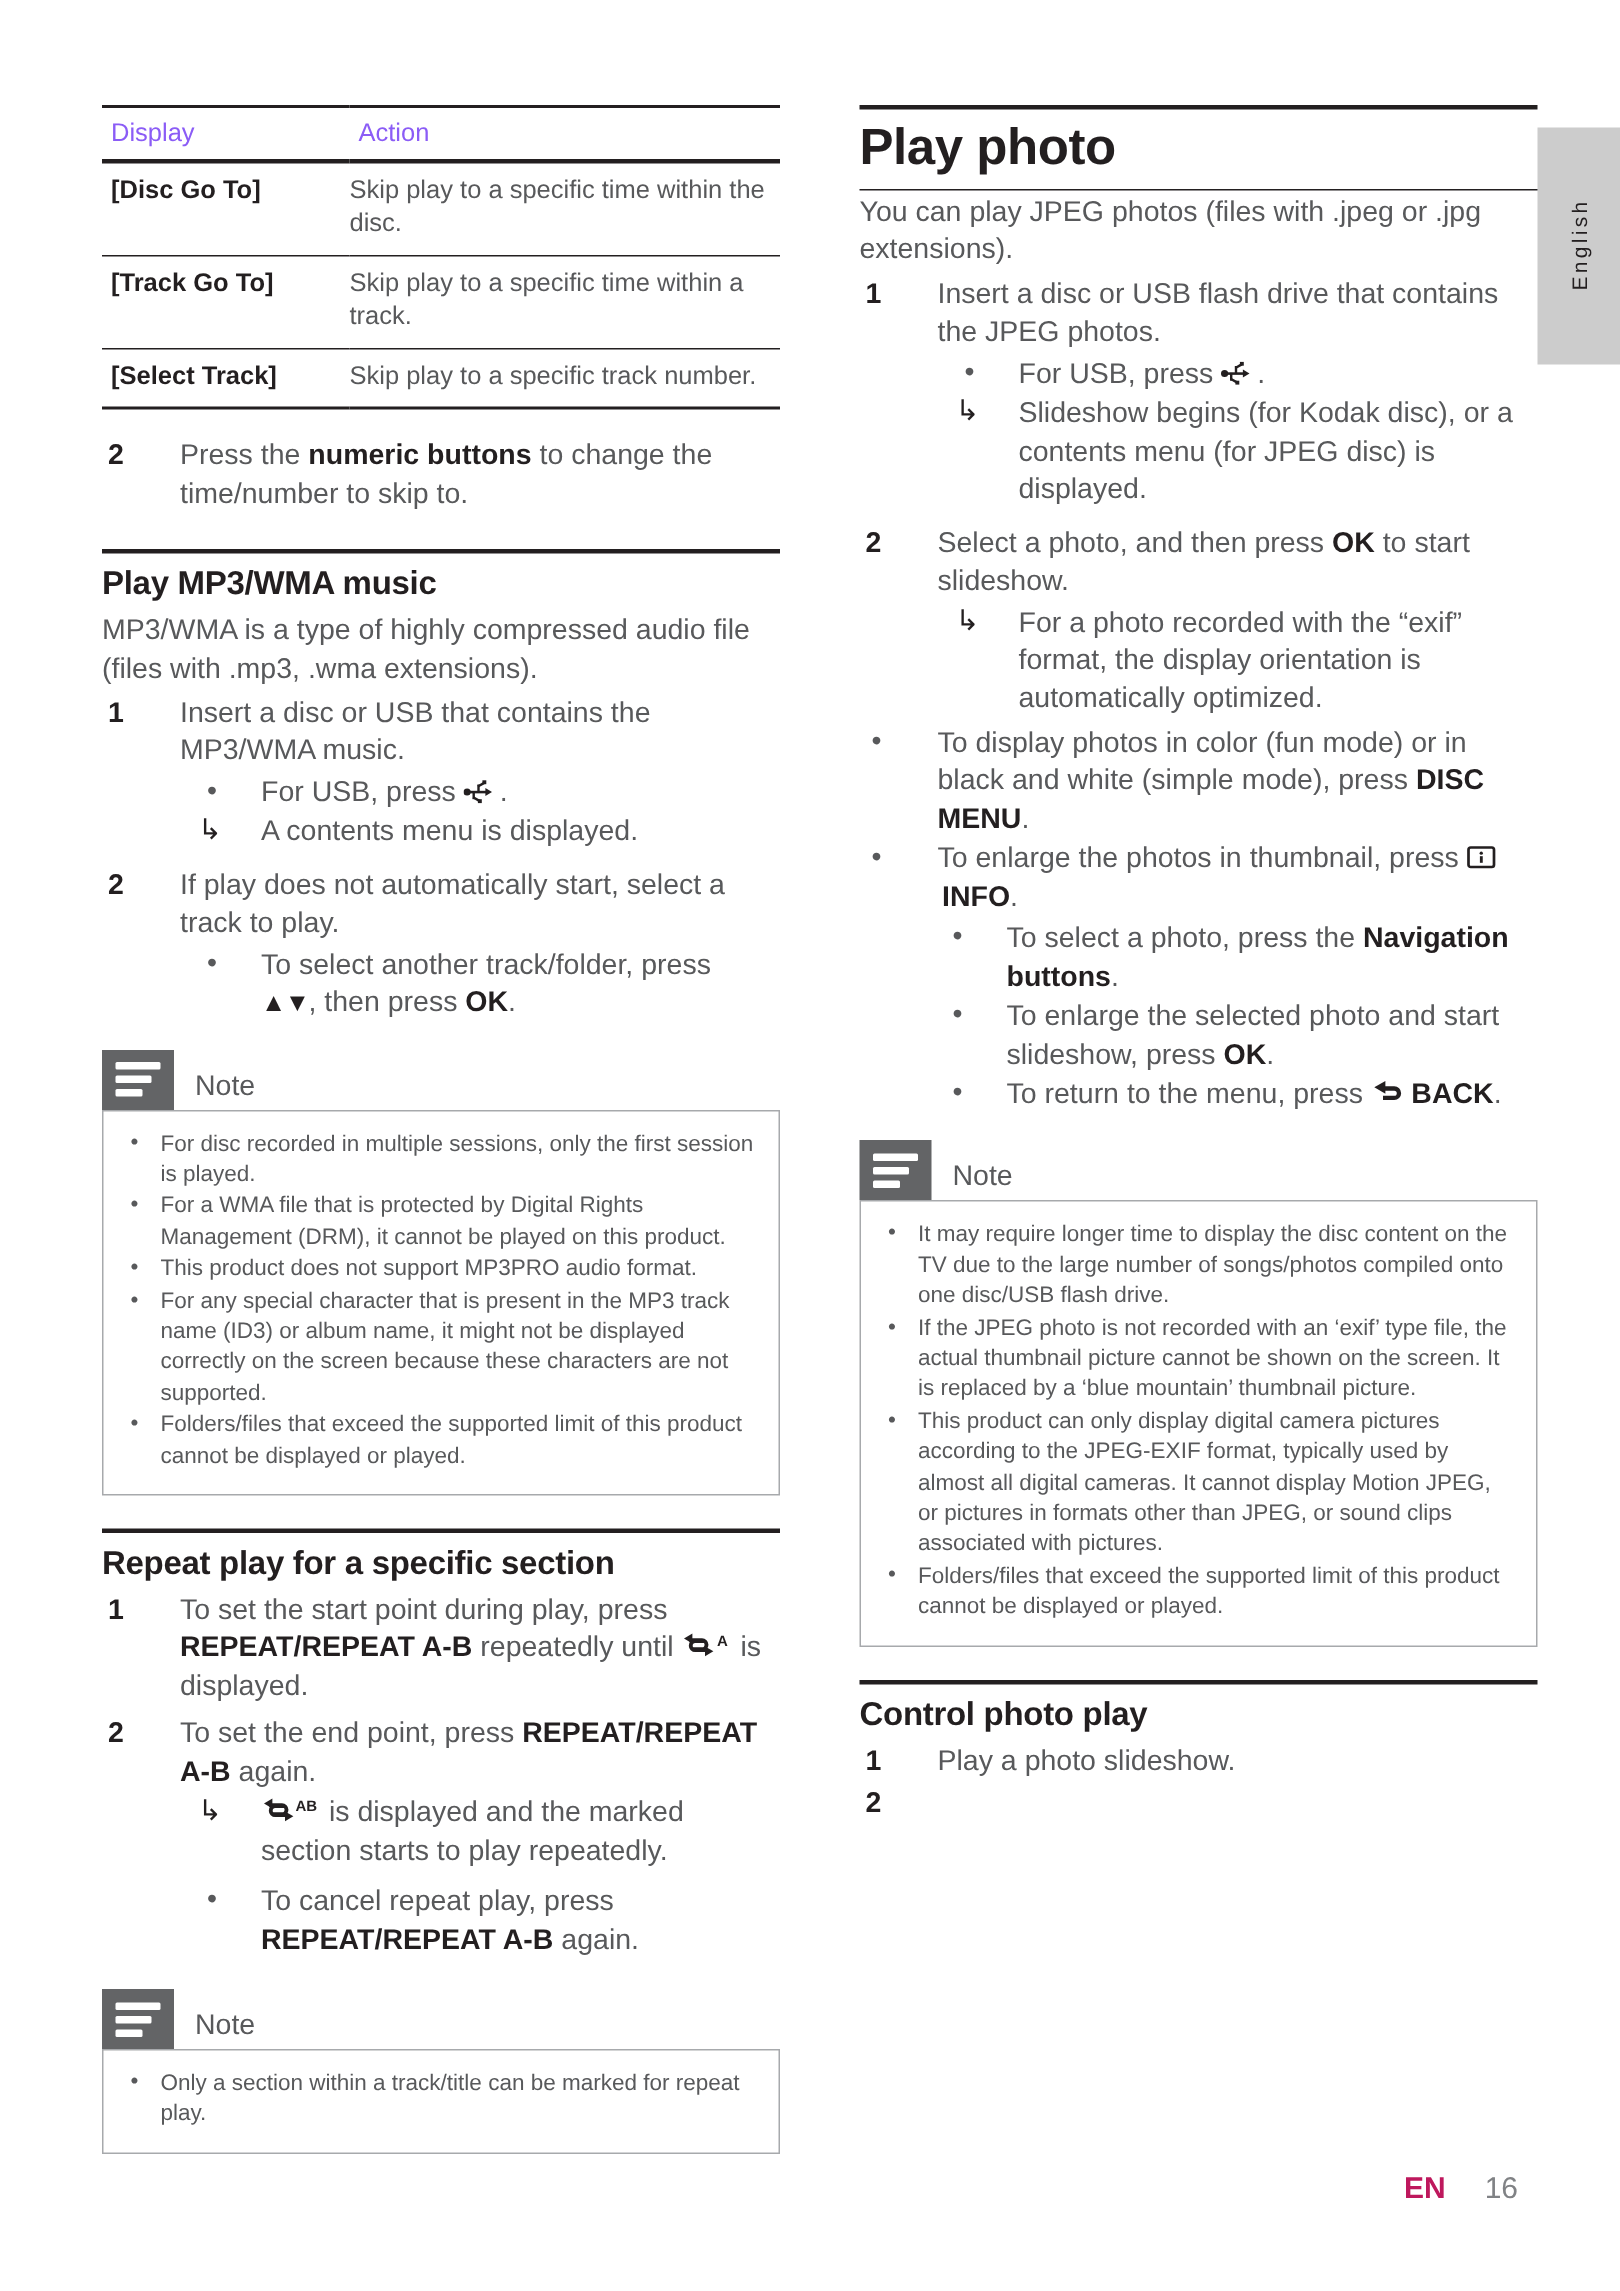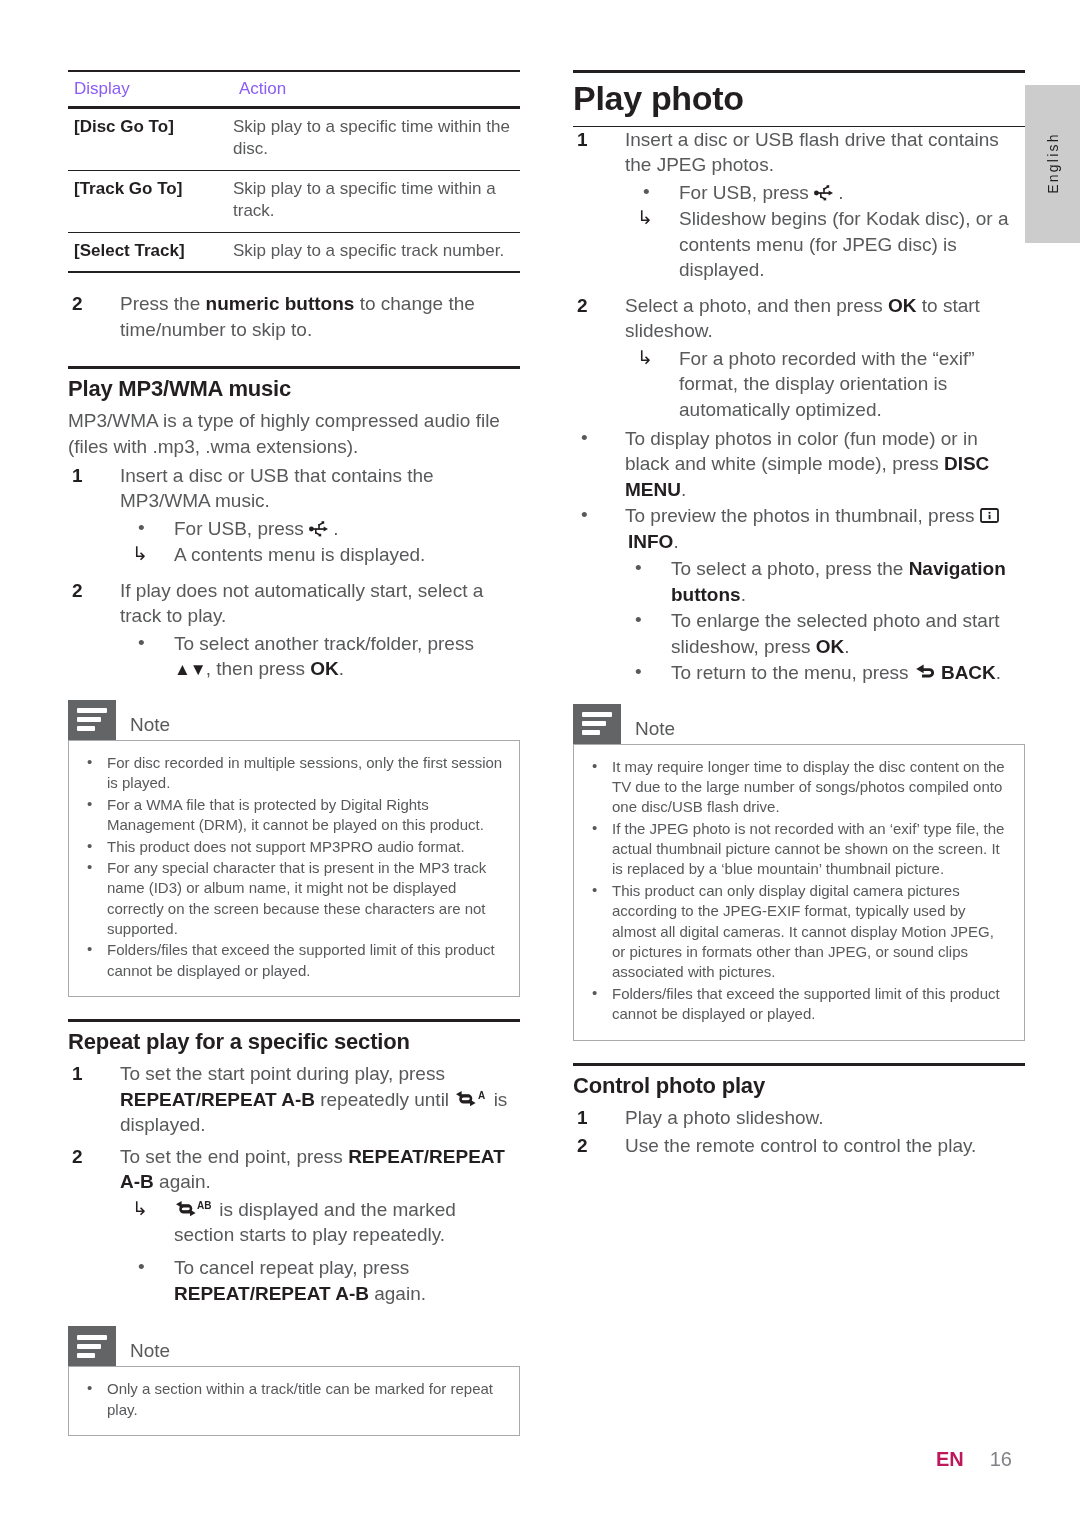--- a/index.html
+++ b/index.html
@@ -329,20 +329,21 @@
     </div>
 
   </div>
 
   <div class="col" id="col-right">
 
     <div class="rule-thick"></div>
     <h1 class="chapter">Play photo</h1>
     <div class="rule-thin"></div>
 
+    <p class="body">You can play JPEG photos (files with .jpeg or .jpg extensions).</p>
 
     <ol class="steps">
       <li>
         <span class="num">1</span>
         <span>Insert a disc or USB flash drive that contains the JPEG photos.</span>
         <ul class="sub">
           <li>
             <span class="dot">•</span>
             <span>For USB, press </span><span class="icn"><svg width="24" height="16" viewBox="0 0 24 16">
                   <g fill="#231f20">
@@ -377,21 +378,21 @@
       </li>
     </ol>
 
     <ul class="top" style="margin-top:4px;">
       <li>
         <span class="dot">•</span>
         <span>To display photos in color (fun mode) or in black and white (simple mode), press </span><b>DISC MENU</b><span>.</span>
       </li>
       <li>
         <span class="dot">•</span>
-        <span>To preview the photos in thumbnail, press </span><span class="icn"><svg width="20" height="17" viewBox="0 0 20 17">
+        <span>To enlarge the photos in thumbnail, press </span><span class="icn"><svg width="20" height="17" viewBox="0 0 20 17">
               <rect x="1" y="2" width="17" height="13" rx="1.5" fill="none" stroke="#231f20" stroke-width="1.8"></rect>
               <circle cx="9.5" cy="5.8" r="1.1" fill="#231f20"></circle>
               <rect x="8.6" y="7.8" width="1.9" height="4.4" fill="#231f20"></rect>
             </svg></span><b style="margin-left:3px;">INFO</b><span>.</span>
       </li>
     </ul>
 
     <ul class="sub2" style="margin-top:2px;">
       <li>
         <span class="dot">•</span>
@@ -434,21 +435,20 @@
     <div style="margin-top:22px;">
       <div class="rule-thick"></div>
       <h2 class="section">Control photo play</h2>
       <ol class="steps">
         <li>
           <span class="num">1</span>
           <span>Play a photo slideshow.</span>
         </li>
         <li>
           <span class="num">2</span>
-          <span>Use the remote control to control the play.</span>
         </li>
       </ol>
     </div>
 
   </div>
 
   <div id="footer">
     <span class="en">EN</span><span class="pg">16</span>
   </div>
 

